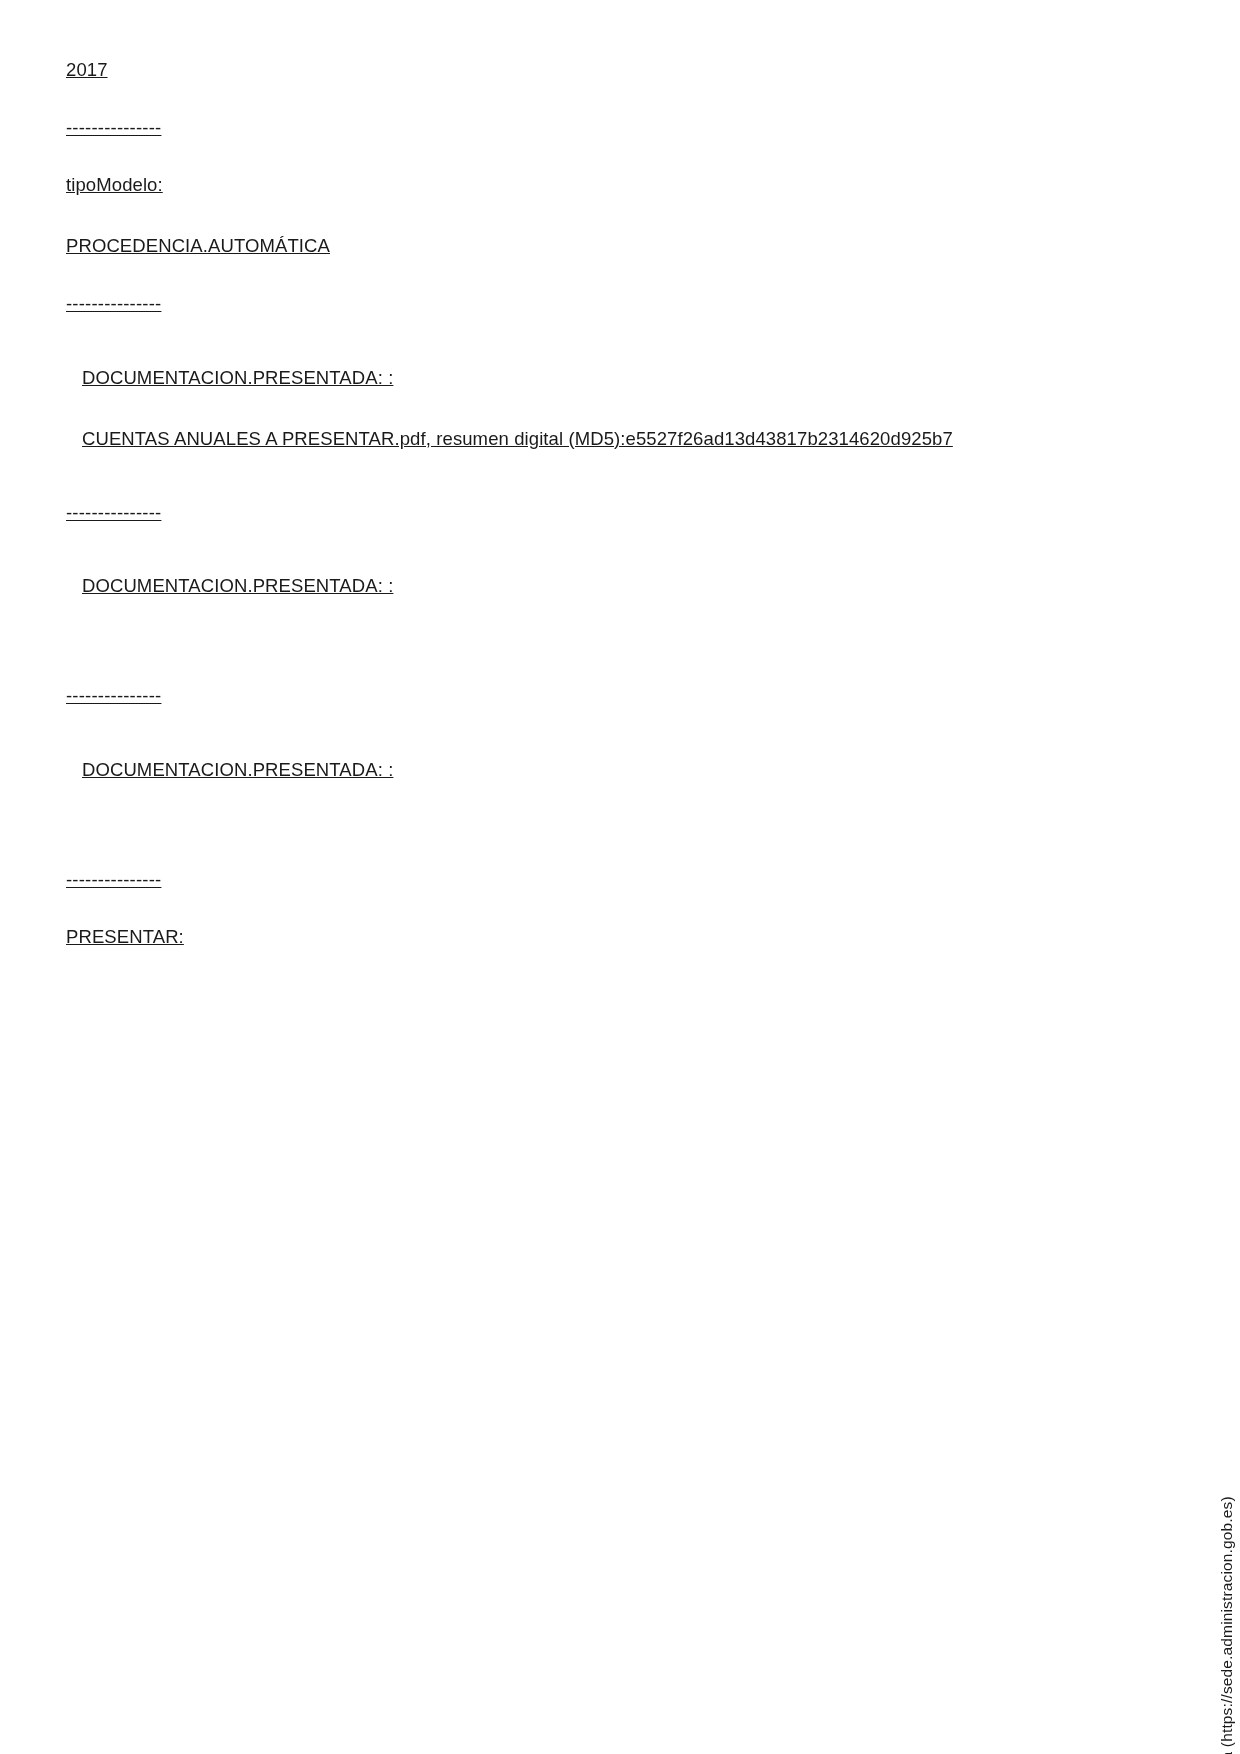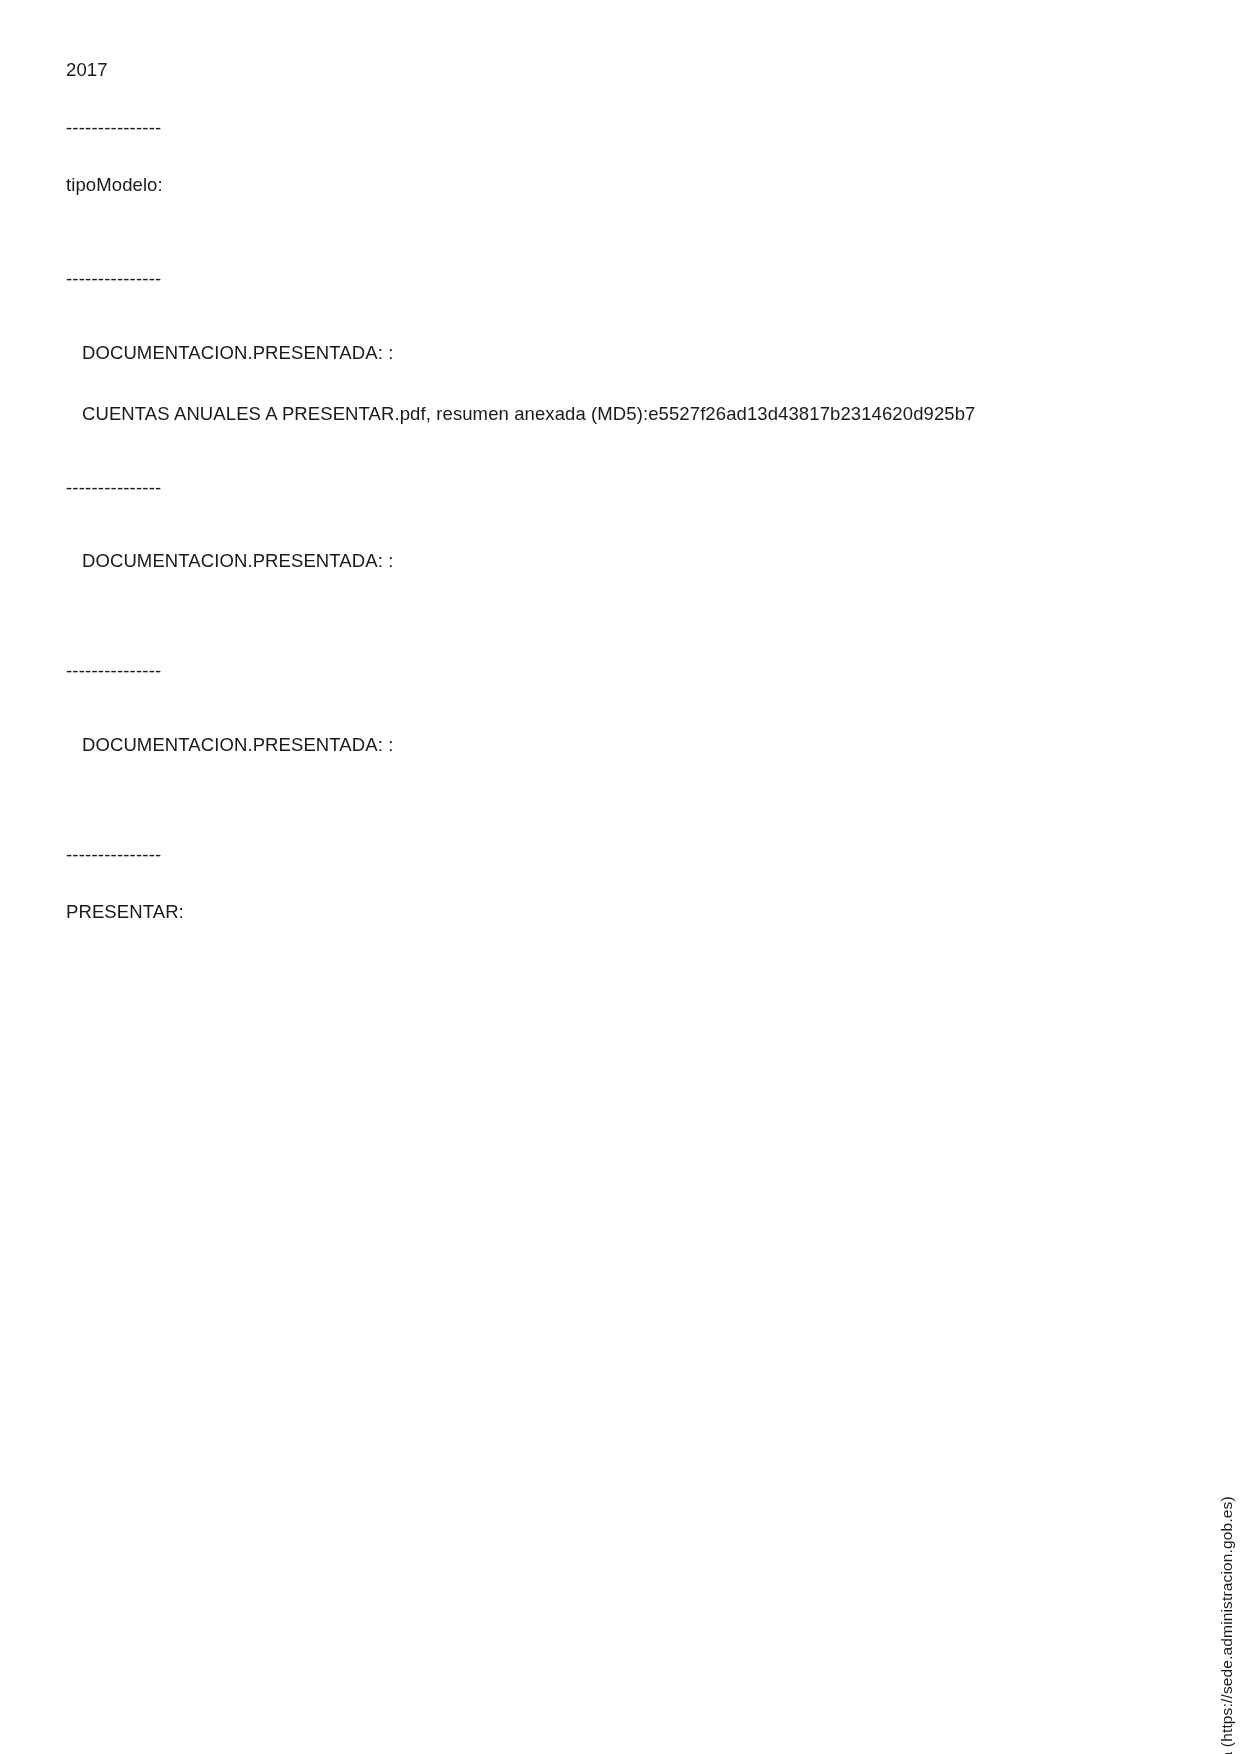--- a/index.html
+++ b/index.html
@@ -18,20 +18,21 @@
   .page {
     position: absolute;
     inset: 0;
     background: #ffffff;
   }
   .content {
     position: absolute;
     left: 66px;
     top: 58px;
     width: 940px;
+    text-decoration: underline;
   }
   .line {
     font-size: 18.5px;
     line-height: 1.35;
     color: #1a1a1a;
     margin: 0;
     white-space: pre-wrap;
     word-break: break-word;
     letter-spacing: 0.1px;
   }
@@ -68,29 +69,30 @@
 
     <p class="line">2017</p>
     <div class="gap-s"></div>
 
     <p class="sep">---------------</p>
     <div class="gap-s"></div>
 
     <p class="line">tipoModelo:</p>
     <div class="gap-s"></div>
 
+    <p class="line">PROCEDENCIA.AUTOMÁTICA</p>
     <div class="gap-s"></div>
 
     <p class="sep">---------------</p>
     <div class="gap-s"></div>
 
     <div class="block">
       <p class="line">DOCUMENTACION.PRESENTADA: :</p>
       <div class="gap-s"></div>
-      <p class="line">CUENTAS ANUALES A PRESENTAR.pdf, resumen anexada (MD5):e5527f26ad13d43817b2314620d925b7</p>
+      <p class="line">CUENTAS ANUALES A PRESENTAR.pdf, resumen digital (MD5):e5527f26ad13d43817b2314620d925b7</p>
     </div>
     <div class="gap-s"></div>
 
     <p class="sep">---------------</p>
     <div class="gap-s"></div>
 
     <div class="block">
       <p class="line">DOCUMENTACION.PRESENTADA: :</p>
       <div class="gap-s"></div>
     </div>

